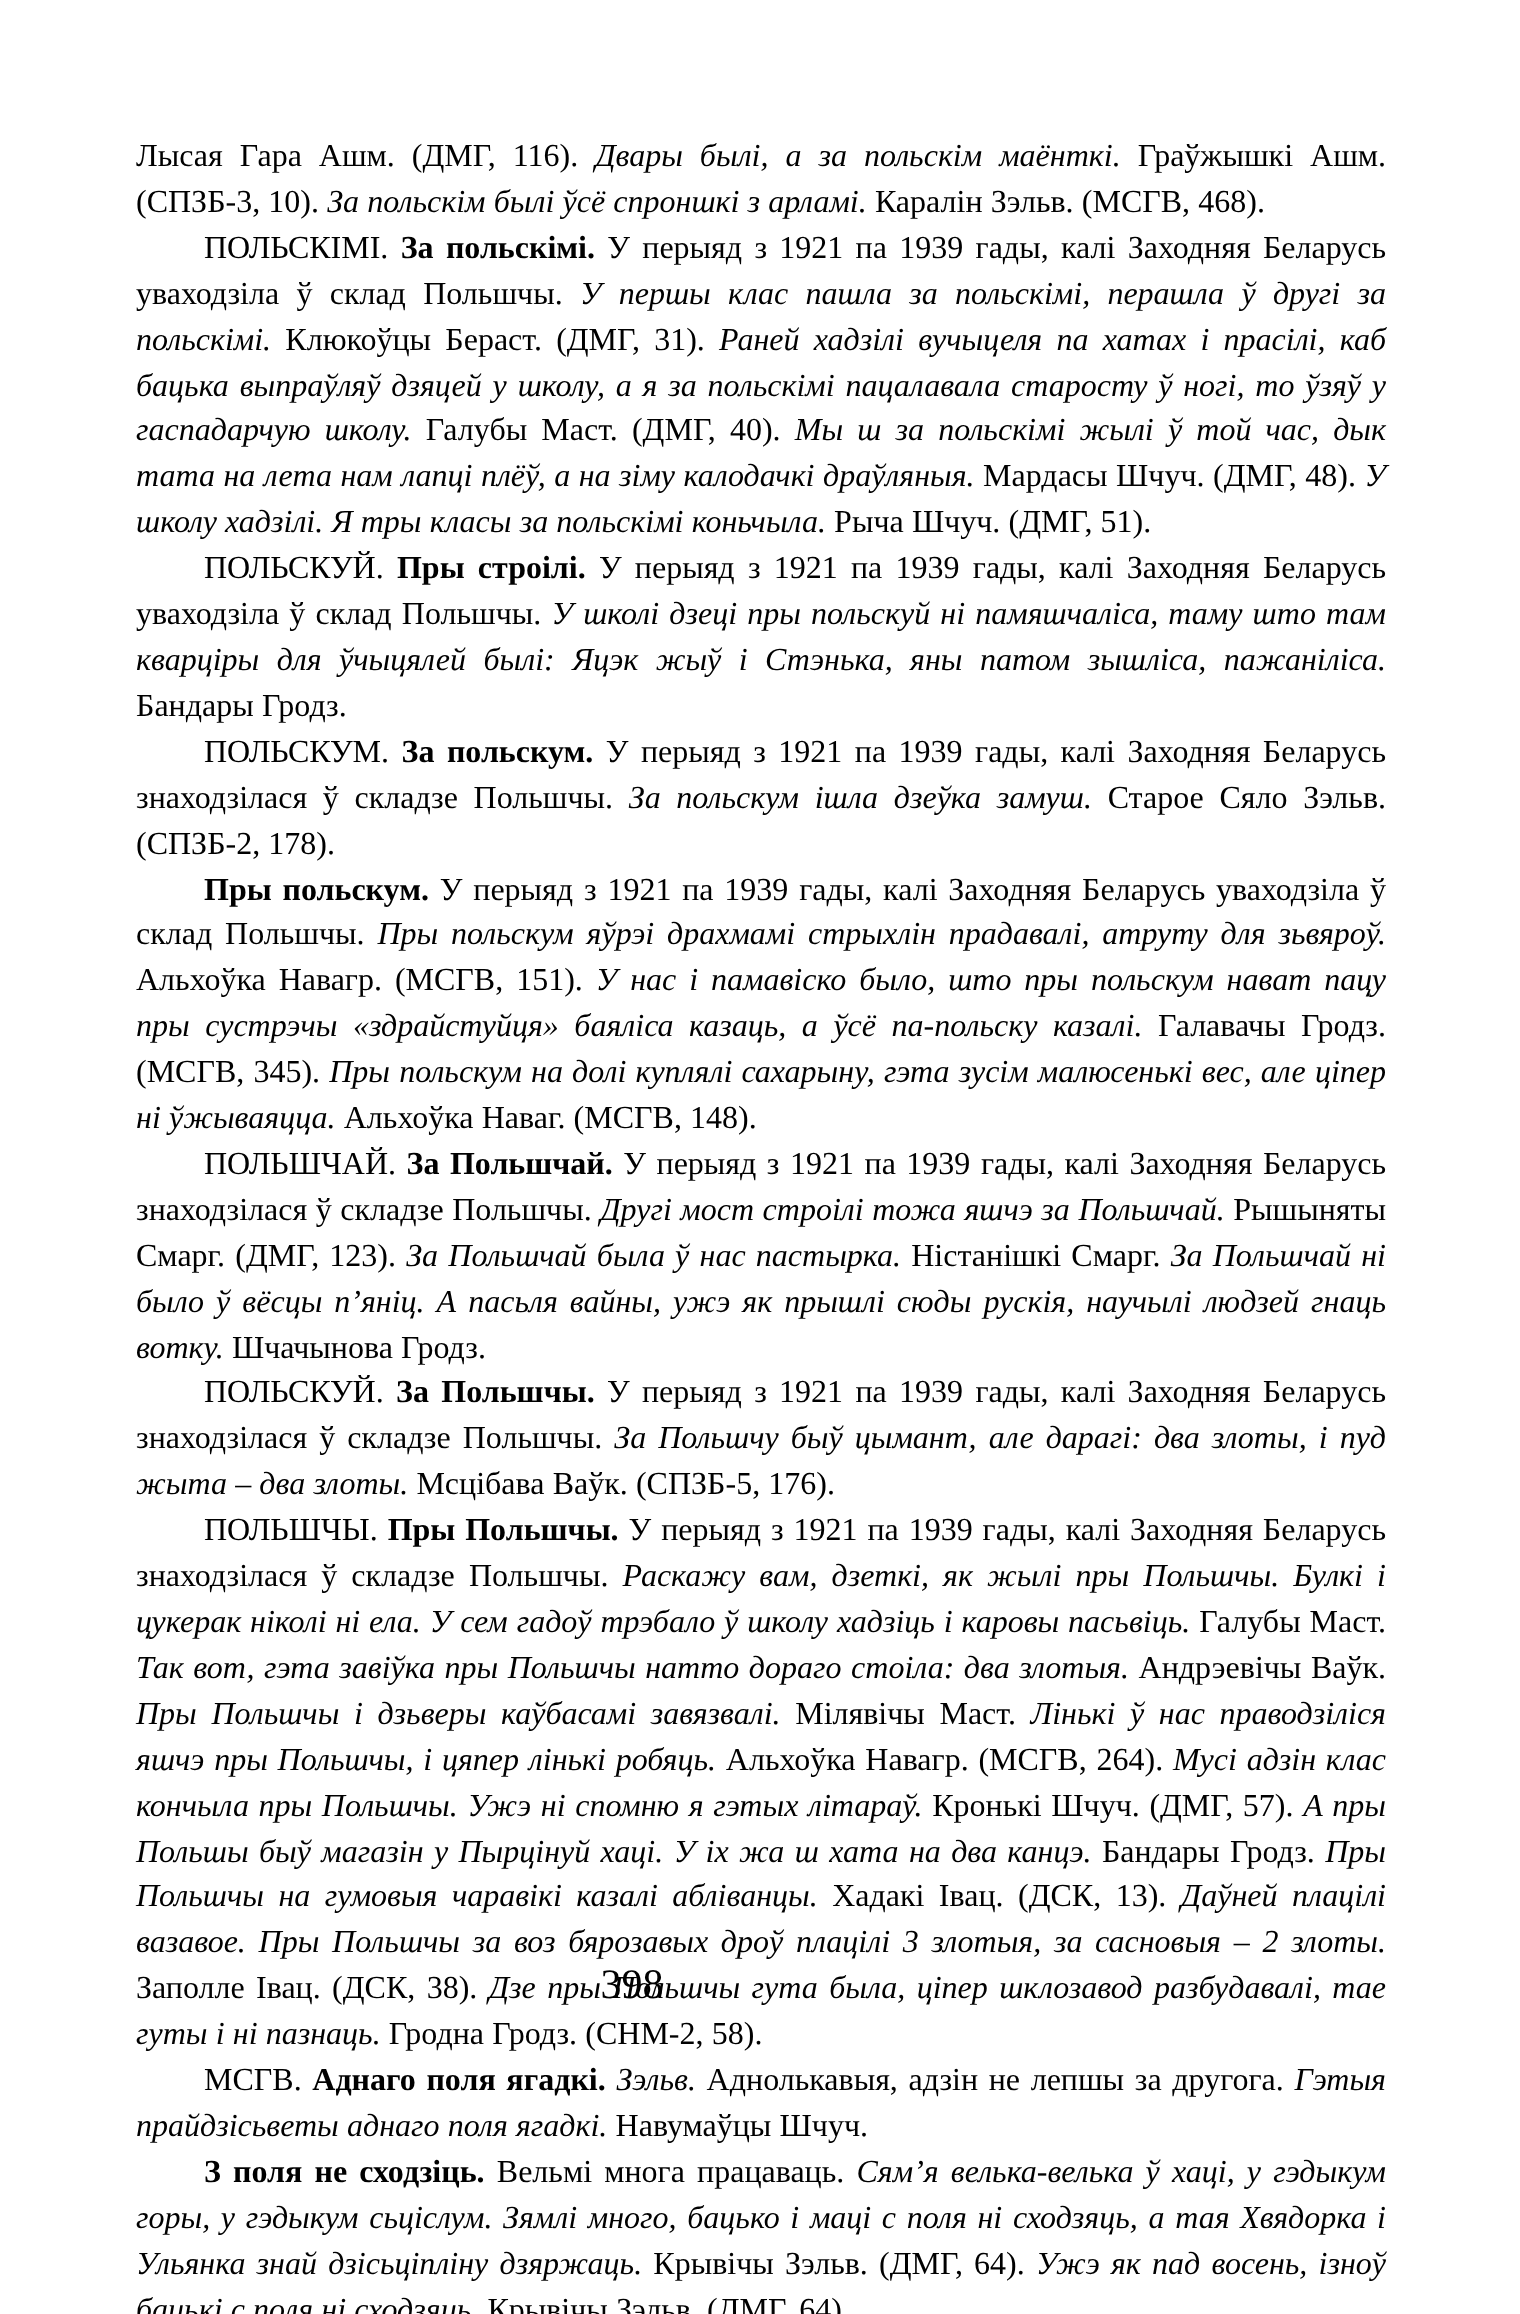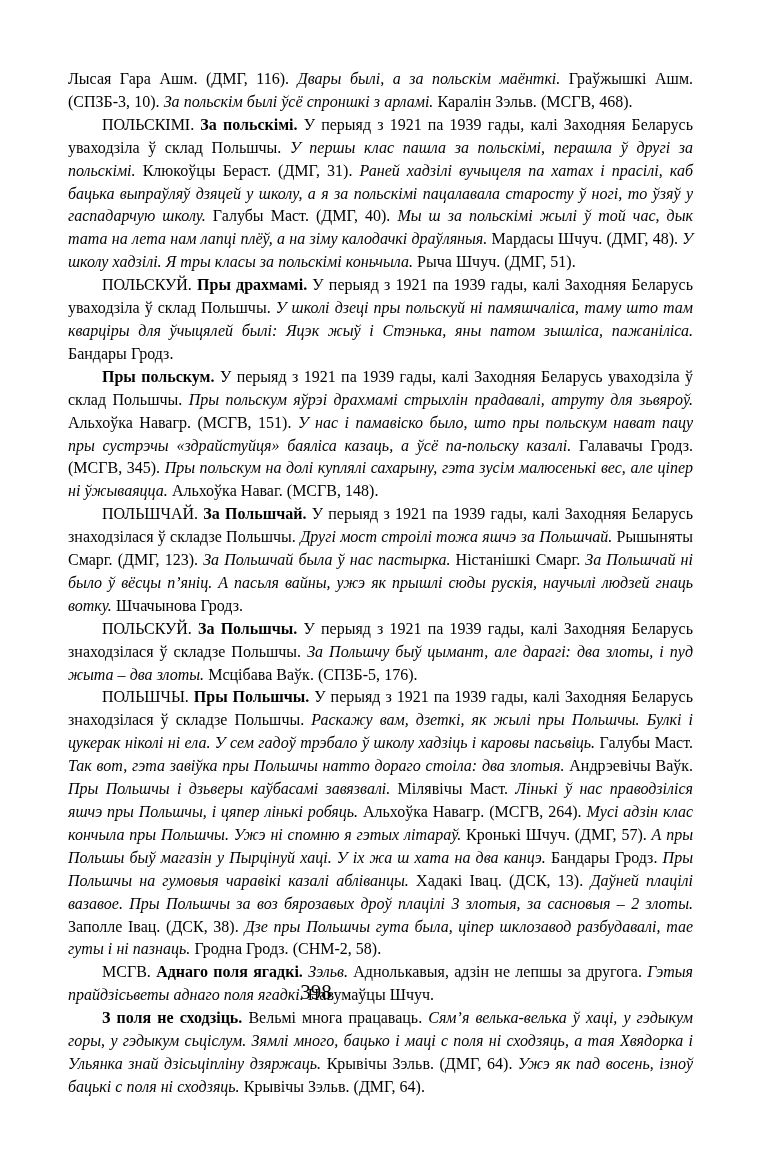--- a/index.html
+++ b/index.html
@@ -60,21 +60,22 @@
     font-family: "Liberation Serif", "DejaVu Serif", serif;
   }
 </style>
 </head>
 <body>
 
 <div class="page">
   <div class="text-column" id="text-column">
       <p class="para"><span>Лысая Гара Ашм. (ДМГ, 116). </span><i>Двары былі, а за польскім маёнткі.</i><span> Граўжышкі Ашм. (СПЗБ-3, 10). </span><i>За польскім былі ўсё спроншкі з арламі.</i><span> Каралін Зэльв. (МСГВ, 468).</span></p>
       <p class="para indent"><span>ПОЛЬСКІМІ. </span><b>За польскімі.</b><span> У перыяд з 1921 па 1939 гады, калі Заходняя Беларусь уваходзіла ў склад Польшчы. </span><i>У першы клас пашла за польскімі, перашла ў другі за польскімі.</i><span> Клюкоўцы Бераст. (ДМГ, 31). </span><i>Раней хадзілі вучыцеля па хатах і прасілі, каб бацька выпраўляў дзяцей у школу, а я за польскімі пацалавала старосту ў ногі, то ўзяў у гаспадарчую школу.</i><span> Галубы Маст. (ДМГ, 40). </span><i>Мы ш за польскімі жылі ў той час, дык тата на лета нам лапці плёў, а на зіму калодачкі драўляныя.</i><span> Мардасы Шчуч. (ДМГ, 48). </span><i>У школу хадзілі. Я тры класы за польскімі коньчыла.</i><span> Рыча Шчуч. (ДМГ, 51).</span></p>
-      <p class="para indent"><span>ПОЛЬСКУЙ. </span><b>Пры драхмамі.</b><span> У перыяд з 1921 па 1939 гады, калі Заходняя Беларусь уваходзіла ў склад Польшчы. </span><i>У школі дзеці пры польскуй ні памяшчаліса, таму што там кварціры для ўчыцялей былі: Яцэк жыў і Стэнька, яны патом зышліса, пажаніліса.</i><span> Бандары Гродз.</span></p>
+      <p class="para indent"><span>ПОЛЬСКУЙ. </span><b>Пры строілі.</b><span> У перыяд з 1921 па 1939 гады, калі Заходняя Беларусь уваходзіла ў склад Польшчы. </span><i>У школі дзеці пры польскуй ні памяшчаліса, таму што там кварціры для ўчыцялей былі: Яцэк жыў і Стэнька, яны патом зышліса, пажаніліса.</i><span> Бандары Гродз.</span></p>
+      <p class="para indent"><span>ПОЛЬСКУМ. </span><b>За польскум.</b><span> У перыяд з 1921 па 1939 гады, калі Заходняя Беларусь знаходзілася ў складзе Польшчы. </span><i>За польскум ішла дзеўка замуш.</i><span> Старое Сяло Зэльв. (СПЗБ-2, 178).</span></p>
       <p class="para indent"><b>Пры польскум.</b><span> У перыяд з 1921 па 1939 гады, калі Заходняя Беларусь уваходзіла ў склад Польшчы.  </span><i>Пры польскум яўрэі драхмамі стрыхлін прадавалі, атруту для зьвяроў.</i><span> Альхоўка Навагр. (МСГВ, 151). </span><i>У нас і памавіско было, што пры польскум нават пацу пры сустрэчы «здрайстуйця» баяліса казаць, а ўсё па-польску казалі.</i><span> Галавачы Гродз. (МСГВ, 345). </span><i>Пры польскум на долі куплялі сахарыну, гэта зусім малюсенькі вес, але ціпер ні ўжываяцца.</i><span> Альхоўка Наваг. (МСГВ, 148).</span></p>
       <p class="para indent"><span>ПОЛЬШЧАЙ. </span><b>За Польшчай.</b><span> У перыяд з 1921 па 1939 гады, калі Заходняя Беларусь знаходзілася ў складзе Польшчы. </span><i>Другі мост строілі тожа яшчэ за Польшчай.</i><span> Рышыняты Смарг. (ДМГ, 123). </span><i>За Польшчай была ў нас пастырка.</i><span> Ністанішкі Смарг. </span><i>За Польшчай ні было ў вёсцы п’яніц. А пасьля вайны, ужэ як прышлі сюды рускія, научылі людзей гнаць вотку.</i><span> Шчачынова Гродз.</span></p>
       <p class="para indent"><span>ПОЛЬСКУЙ. </span><b>За Польшчы.</b><span> У перыяд з 1921 па 1939 гады, калі Заходняя Беларусь знаходзілася ў складзе Польшчы. </span><i>За Польшчу быў цымант, але дарагі: два злоты, і пуд жыта – два злоты.</i><span> Мсцібава Ваўк. (СПЗБ-5, 176).</span></p>
       <p class="para indent"><span>ПОЛЬШЧЫ. </span><b>Пры Польшчы.</b><span> У перыяд з 1921 па 1939 гады, калі Заходняя Беларусь знаходзілася ў складзе Польшчы. </span><i>Раскажу вам, дзеткі, як жылі пры Польшчы. Булкі і цукерак ніколі ні ела. У сем гадоў трэбало ў школу хадзіць і каровы пасьвіць.</i><span> Галубы Маст. </span><i>Так вот, гэта завіўка пры Польшчы натто дораго стоіла: два злотыя.</i><span> Андрэевічы Ваўк. </span><i>Пры Польшчы і дзьверы каўбасамі завязвалі.</i><span> Мілявічы Маст. </span><i>Лінькі ў нас праводзіліся яшчэ пры Польшчы, і цяпер лінькі робяць.</i><span> Альхоўка Навагр. (МСГВ, 264). </span><i>Мусі адзін клас кончыла пры Польшчы. Ужэ ні спомню я гэтых літараў.</i><span> Кронькі Шчуч. (ДМГ, 57). </span><i>А пры Польшы быў магазін у Пырцінуй хаці. У іх жа ш хата на два канцэ.</i><span> Бандары Гродз. </span><i>Пры Польшчы на гумовыя чаравікі казалі абліванцы.</i><span> Хадакі Івац. (ДСК, 13). </span><i>Даўней плацілі вазавое. Пры Польшчы за воз бярозавых дроў плацілі 3 злотыя, за сасновыя – 2 злоты.</i><span> Заполле Івац. (ДСК, 38). </span><i>Дзе пры Польшчы гута была, ціпер шклозавод разбудавалі, тае гуты і ні пазнаць.</i><span> Гродна Гродз. (СНМ-2, 58).</span></p>
       <p class="para indent"><span>МСГВ. </span><b>Аднаго поля ягадкі.</b><span> </span><i>Зэльв.</i><span> Аднолькавыя, адзін не лепшы за другога. </span><i>Гэтыя прайдзісьветы аднаго поля ягадкі.</i><span> Навумаўцы Шчуч.</span></p>
       <p class="para indent"><b>З поля не сходзіць.</b><span> Вельмі многа працаваць. </span><i>Сям’я велька-велька ў хаці, у гэдыкум горы, у гэдыкум сьціслум. Зямлі много, бацько і маці с поля ні сходзяць, а тая Хвядорка і Ульянка знай дзісьціпліну дзяржаць.</i><span> Крывічы Зэльв. (ДМГ, 64). </span><i>Ужэ як пад восень, ізноў бацькі с поля ні сходзяць.</i><span> Крывічы Зэльв. (ДМГ, 64).</span></p>
     </div>
   <div class="page-number">398</div>
 </div>
 

